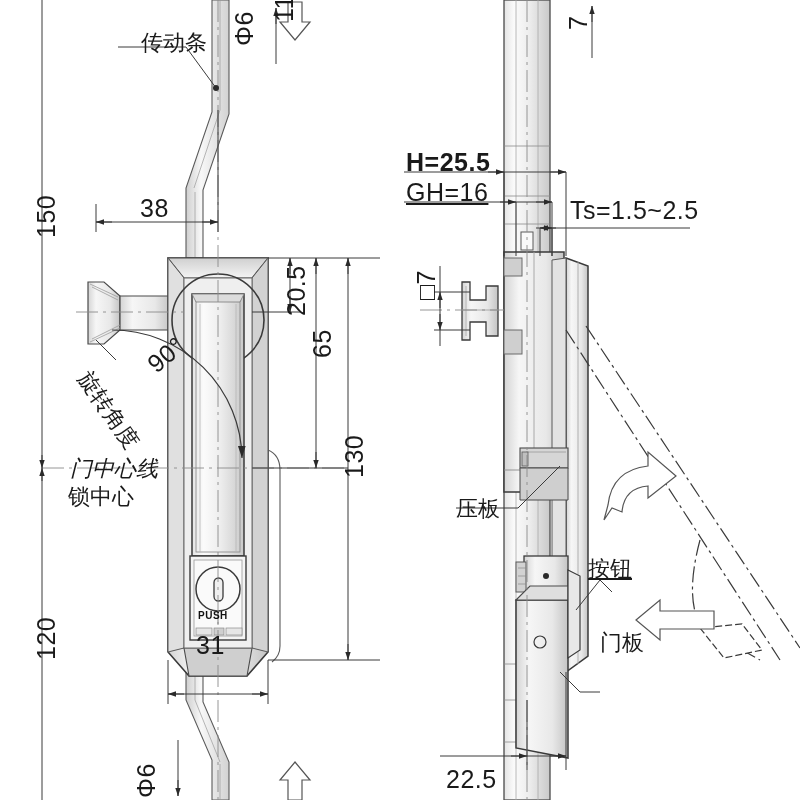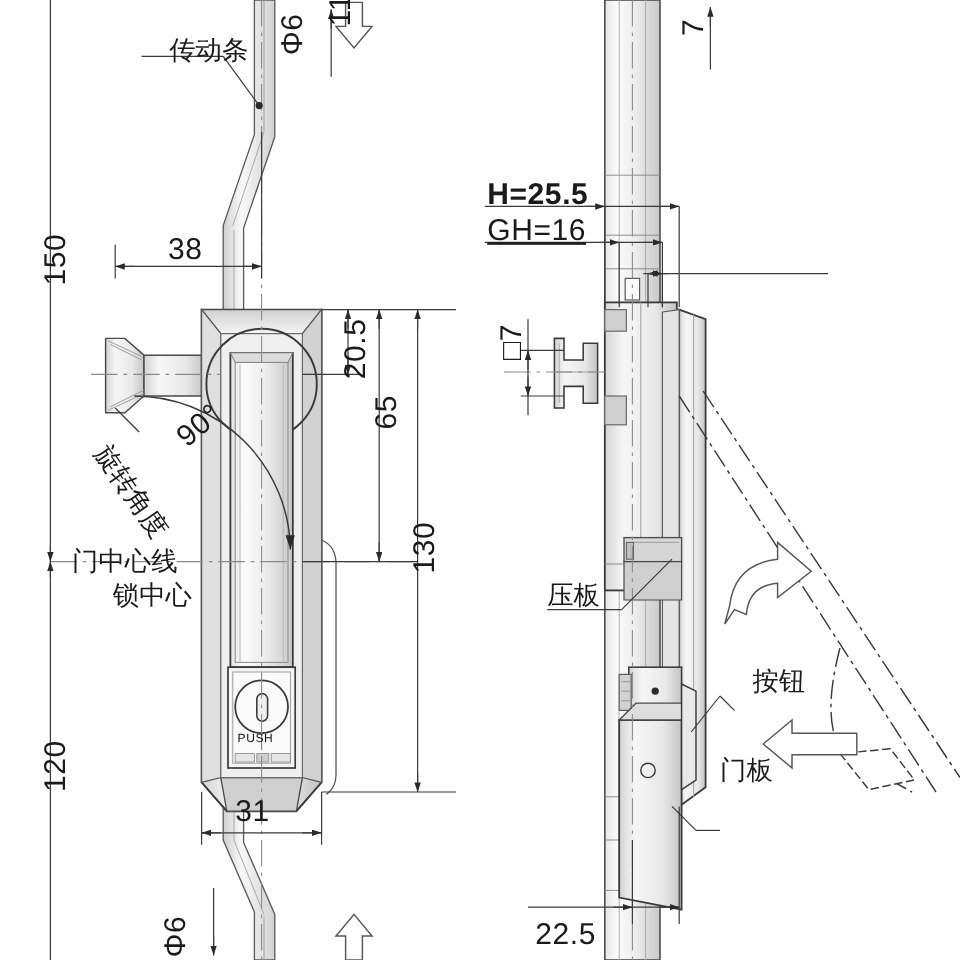--- a/index.html
+++ b/index.html
@@ -6,21 +6,21 @@
   body{width:800px;height:800px;overflow:hidden;
        font-family:"Liberation Sans","DejaVu Sans",sans-serif;}
   #stage{position:relative;width:800px;height:800px;background:#fff;}
   svg.layer{position:absolute;left:0;top:0;width:800px;height:800px;}
   .lbl{position:absolute;color:#1a1a1a;white-space:nowrap;line-height:1;
        font-family:"Liberation Sans","DejaVu Sans",sans-serif;}
   .cjk{font-family:"DejaVu Sans","Liberation Sans",sans-serif;}
   .rot90{transform:rotate(-90deg);transform-origin:left top;}
   .dim{font-size:25px;letter-spacing:0.5px;}
   .cn{font-size:22px;}
-  .push{font-size:10px;font-weight:normal;letter-spacing:0.5px;color:#111;}
+  .push{font-size:10px;font-weight:bold;letter-spacing:0.5px;color:#111;}
 </style>
 </head>
 <body>
 
 <div id="stage">
 
   <svg class="layer" viewBox="0 0 800 800">
     <defs>
       <linearGradient id="gMetalV" x1="0" y1="0" x2="1" y2="0">
         <stop offset="0%" stop-color="#e4e4e4"></stop>
@@ -331,54 +331,55 @@
   </svg>
 
   <div class="lbl cjk cn" style="left:118px; top:32px;margin-left:23px;">传动条</div>
 
   <div class="lbl dim rot90" style="left:34px; top:238px;">150</div>
 
   <div class="lbl dim rot90" style="left:34px; top:660px;">120</div>
 
   <div class="lbl dim" style="left:140px; top:196px;text-align:center;">38</div>
 
-  <div class="lbl dim" style="left:196px; top:664px;">31</div>
+  <div class="lbl dim" style="left:196px; top:633px;">31</div>
 
   <div class="lbl dim rot90" style="left:284px; top:316px;">20.5</div>
 
   <div class="lbl dim rot90" style="left:310px; top:358px;">65</div>
 
   <div class="lbl dim rot90" style="left:342px; top:478px;">130</div>
 
   <div class="lbl dim rot90" style="left:232px; top:46px;">Φ6</div>
 
   <div class="lbl dim rot90" style="left:134px; top:798px;">Φ6</div>
 
   <div class="lbl dim rot90" style="left:272px; top:22px;">11</div>
 
   <div class="lbl dim" style="left:143px; top:358px; transform:rotate(-40deg); transform-origin:left top;">90°</div>
 
   <div class="lbl cjk cn" style="left:92px; top:368px; transform:rotate(55deg); transform-origin:left top;">旋转角度</div>
 
-  <div class="lbl cjk cn" style="left:60px; top:458px;">门中心线</div>
-
-  <div class="lbl cjk cn" style="left:94px; top:486px;">锁中心</div>
+  <div class="lbl cjk cn" style="left:70px; top:458px;font-style:italic;">门中心线</div>
+
+  <div class="lbl cjk cn" style="left:68px; top:486px;">锁中心</div>
 
   <div class="lbl push" style="left:198px; top:611px;">PUSH</div>
 
   <div class="lbl dim" style="left:406px; top:150px;font-weight:bold;">H=25.5</div>
 
   <div class="lbl dim" style="left:406px; top:180px;text-decoration:underline;">GH=16</div>
 
+  <div class="lbl dim" style="left:570px; top:198px;">Ts=1.5~2.5</div>
 
   <div class="lbl dim rot90" style="left:414px; top:300px;">□7</div>
 
   <div class="lbl dim rot90" style="left:566px; top:30px;">7</div>
 
   <div class="lbl dim" style="left:446px; top:767px;">22.5</div>
 
-  <div class="lbl cjk cn" style="left:456px; top:486px;">压板</div>
-
-  <div class="lbl cjk cn" style="left:627px; top:558px;">按钮</div>
+  <div class="lbl cjk cn" style="left:456px; top:498px;">压板</div>
+
+  <div class="lbl cjk cn" style="left:588px; top:558px;text-decoration:underline;">按钮</div>
 
   <div class="lbl cjk cn" style="left:600px; top:632px;">门板</div>
 
 </div>
 
 </body></html>

